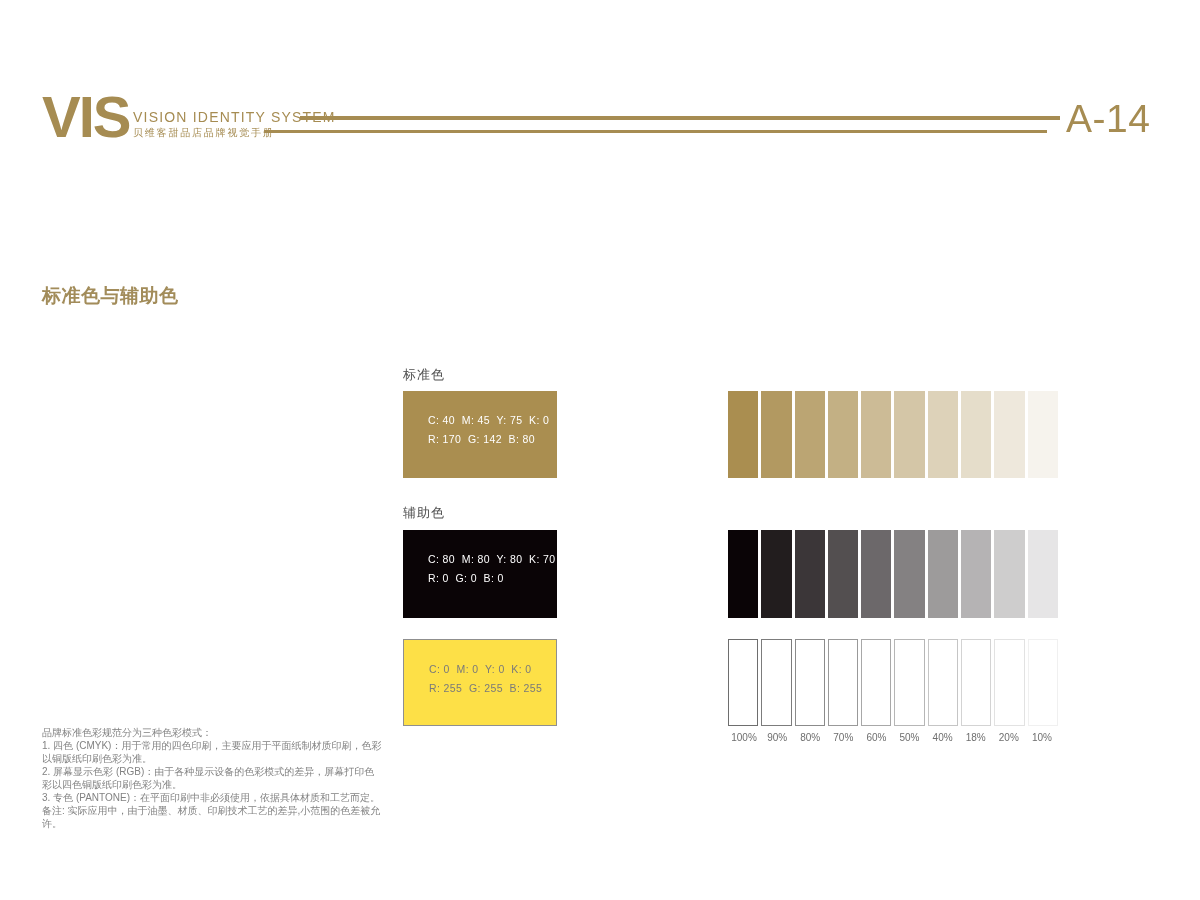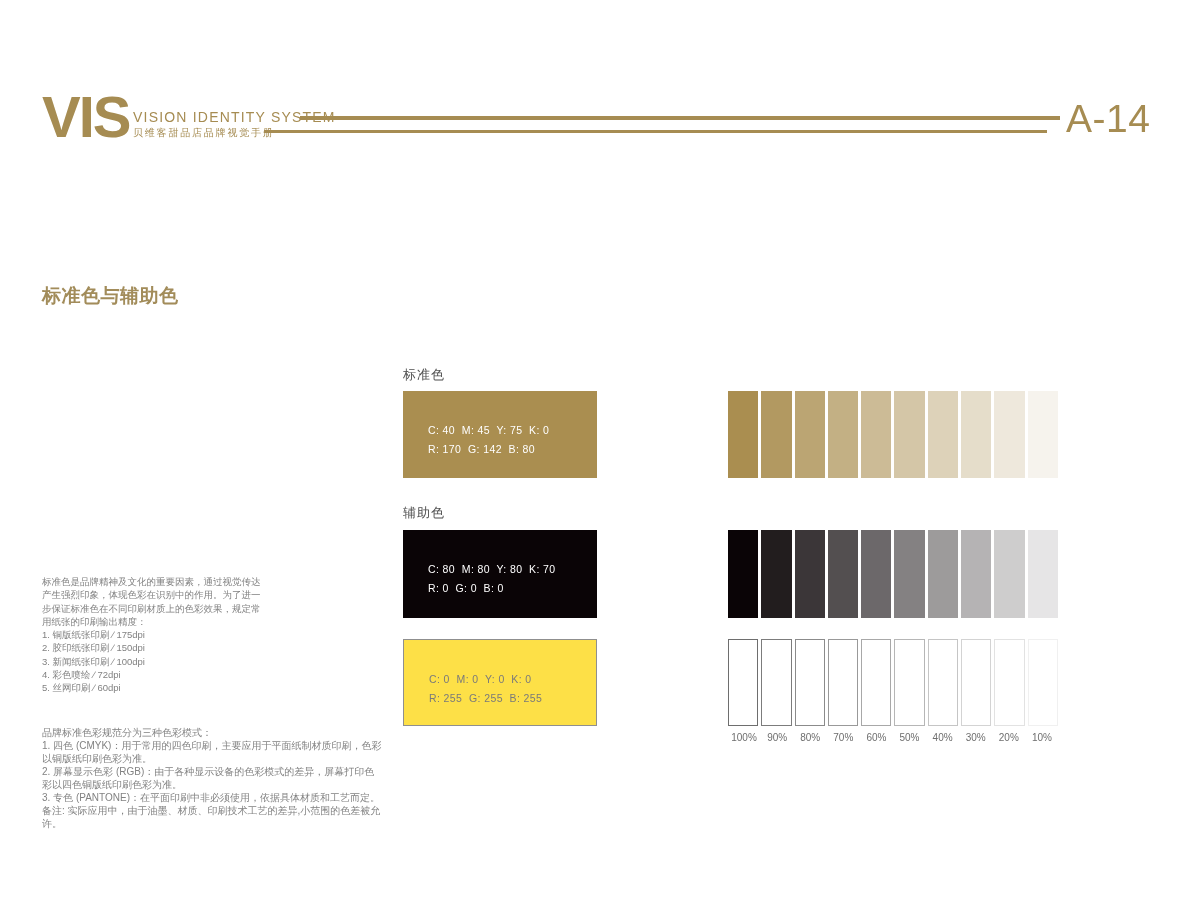--- a/index.html
+++ b/index.html
@@ -57,22 +57,22 @@
 
   
   .swatch-label {
     position: absolute; left: 403px;
     font-size: 13px; color: #4F4F4F; letter-spacing: 1px;
   }
   .label-standard { top: 366px; }
   .label-aux { top: 504px; text-align: center; }
 
   .swatch {
-    position: absolute; left: 403px; width: 194px;
-    padding: 30px 0 0 25px;
+    position: absolute; left: 403px; width: 154px;
+    padding: 20px 0 0 25px;
   }
   .swatch .line {
     font-size: 10.5px; line-height: 19px; letter-spacing: 0.4px;
     white-space: pre;
   }
   .swatch-gold  { top: 391px; height: 87px; background: #AA8E50; color: #ffffff; }
   .swatch-black { top: 530px; height: 88px; background: #0A0406; color: #ffffff; }
   .swatch-white { top: 639px; height: 87px; background: #fde047; color: #7A7A7A;
                   border: 1px solid #8F8F8F; }
 
@@ -103,29 +103,20 @@
 
   <div class="logo-vis">VIS</div>
   <div class="subtitle-en">VISION IDENTITY SYSTEM</div>
   <div class="subtitle-cn">贝维客甜品店品牌视觉手册</div>
   <div class="rule-top"></div>
   <div class="rule-bottom"></div>
   <div class="page-code">A-14</div>
 
   <div class="page-title">标准色与辅助色</div>
 
-  <div class="para para-1">标准色是品牌精神及文化的重要因素，通过视觉传达
-产生强烈印象，体现色彩在识别中的作用。为了进一
-步保证标准色在不同印刷材质上的色彩效果，规定常
-用纸张的印刷输出精度：
-1. 铜版纸张印刷 ∕ 175dpi
-2. 胶印纸张印刷 ∕ 150dpi
-3. 新闻纸张印刷 ∕ 100dpi
-4. 彩色喷绘 ∕ 72dpi
-5. 丝网印刷 ∕ 60dpi</div>
   <div class="para para-2">品牌标准色彩规范分为三种色彩模式：
 1. 四色 (CMYK)：用于常用的四色印刷，主要应用于平面纸制材质印刷，色彩
 以铜版纸印刷色彩为准。
 2. 屏幕显示色彩 (RGB)：由于各种显示设备的色彩模式的差异，屏幕打印色
 彩以四色铜版纸印刷色彩为准。
 3. 专色 (PANTONE)：在平面印刷中非必须使用，依据具体材质和工艺而定。
 备注: 实际应用中，由于油墨、材质、印刷技术工艺的差异,小范围的色差被允许。</div>
 
   <div class="swatch-label label-standard">标准色</div>
 
@@ -183,18 +174,18 @@
       <div class="cell" style="border-color: rgba(110, 110, 110, 0.1);"></div>
     </div>
   <div class="tint-labels" id="tint-labels">
       <div class="pct">100%</div>
       <div class="pct">90%</div>
       <div class="pct">80%</div>
       <div class="pct">70%</div>
       <div class="pct">60%</div>
       <div class="pct">50%</div>
       <div class="pct">40%</div>
-      <div class="pct">30%</div>
+      <div class="pct">18%</div>
       <div class="pct">20%</div>
       <div class="pct">10%</div>
     </div>
 
 </div>
 
 </body></html>

